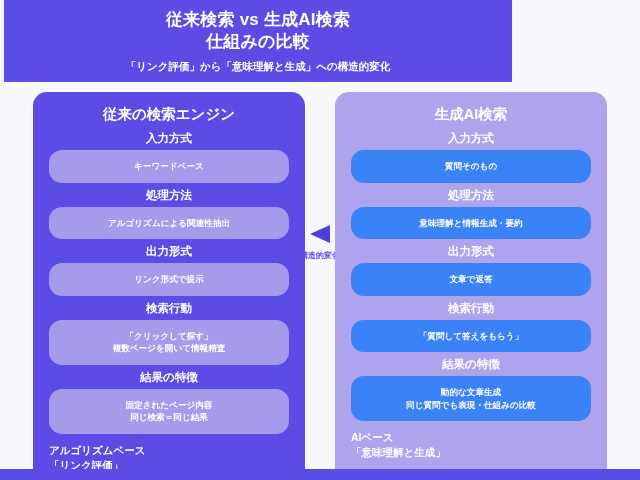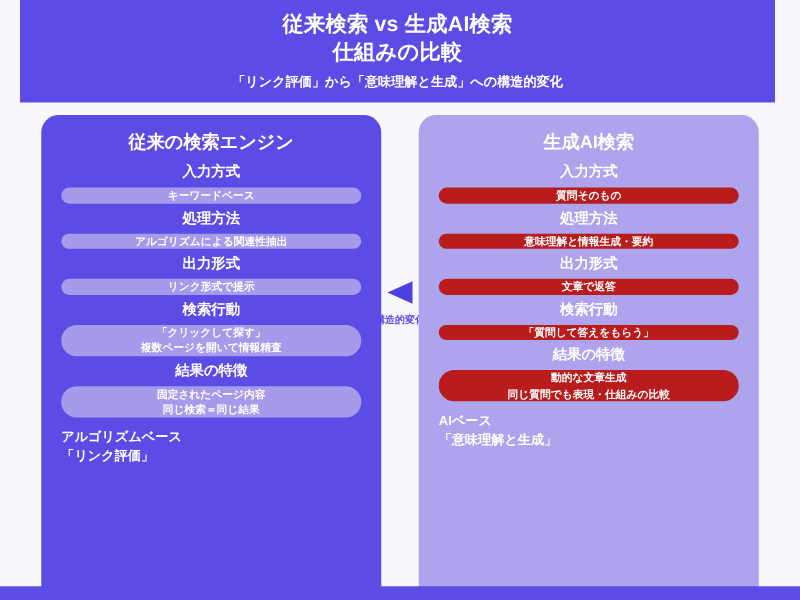--- a/index.html
+++ b/index.html
@@ -11,23 +11,23 @@
     height: 480px;
     background: #f8f8fc;
     font-family: "Liberation Sans", "DejaVu Sans", sans-serif;
     overflow: hidden;
     position: relative;
   }
 
   
   .header {
     position: absolute;
-    left: 16px;
+    left: 4px;
     top: 0;
-    width: 604px;
+    width: 508px;
     height: 82px;
     background: #5b4ce6;
     color: #ffffff;
     text-align: center;
     box-sizing: border-box;
     padding-top: 9px;
   }
   .header-title {
     font-size: 17px;
     font-weight: bold;
@@ -81,28 +81,28 @@
     margin-bottom: 4px;
   }
 
   .pill {
     border-radius: 13px;
     text-align: center;
     font-size: 8.6px;
     font-weight: bold;
     line-height: 12.5px;
     color: #ffffff;
-    padding: 0 8px;
+    padding: 10px 8px;
     box-sizing: border-box;
   }
   .panel-left .pill {
     background: #a59bea;
   }
   .panel-right .pill {
-    background: #b91c1c;
+    background: #3b82f6;
   }
 
   .panel-footer {
     text-align: left;
     font-weight: bold;
     font-size: 10.5px;
     line-height: 15px;
     color: #ffffff;
     margin-top: 9px;
   }

